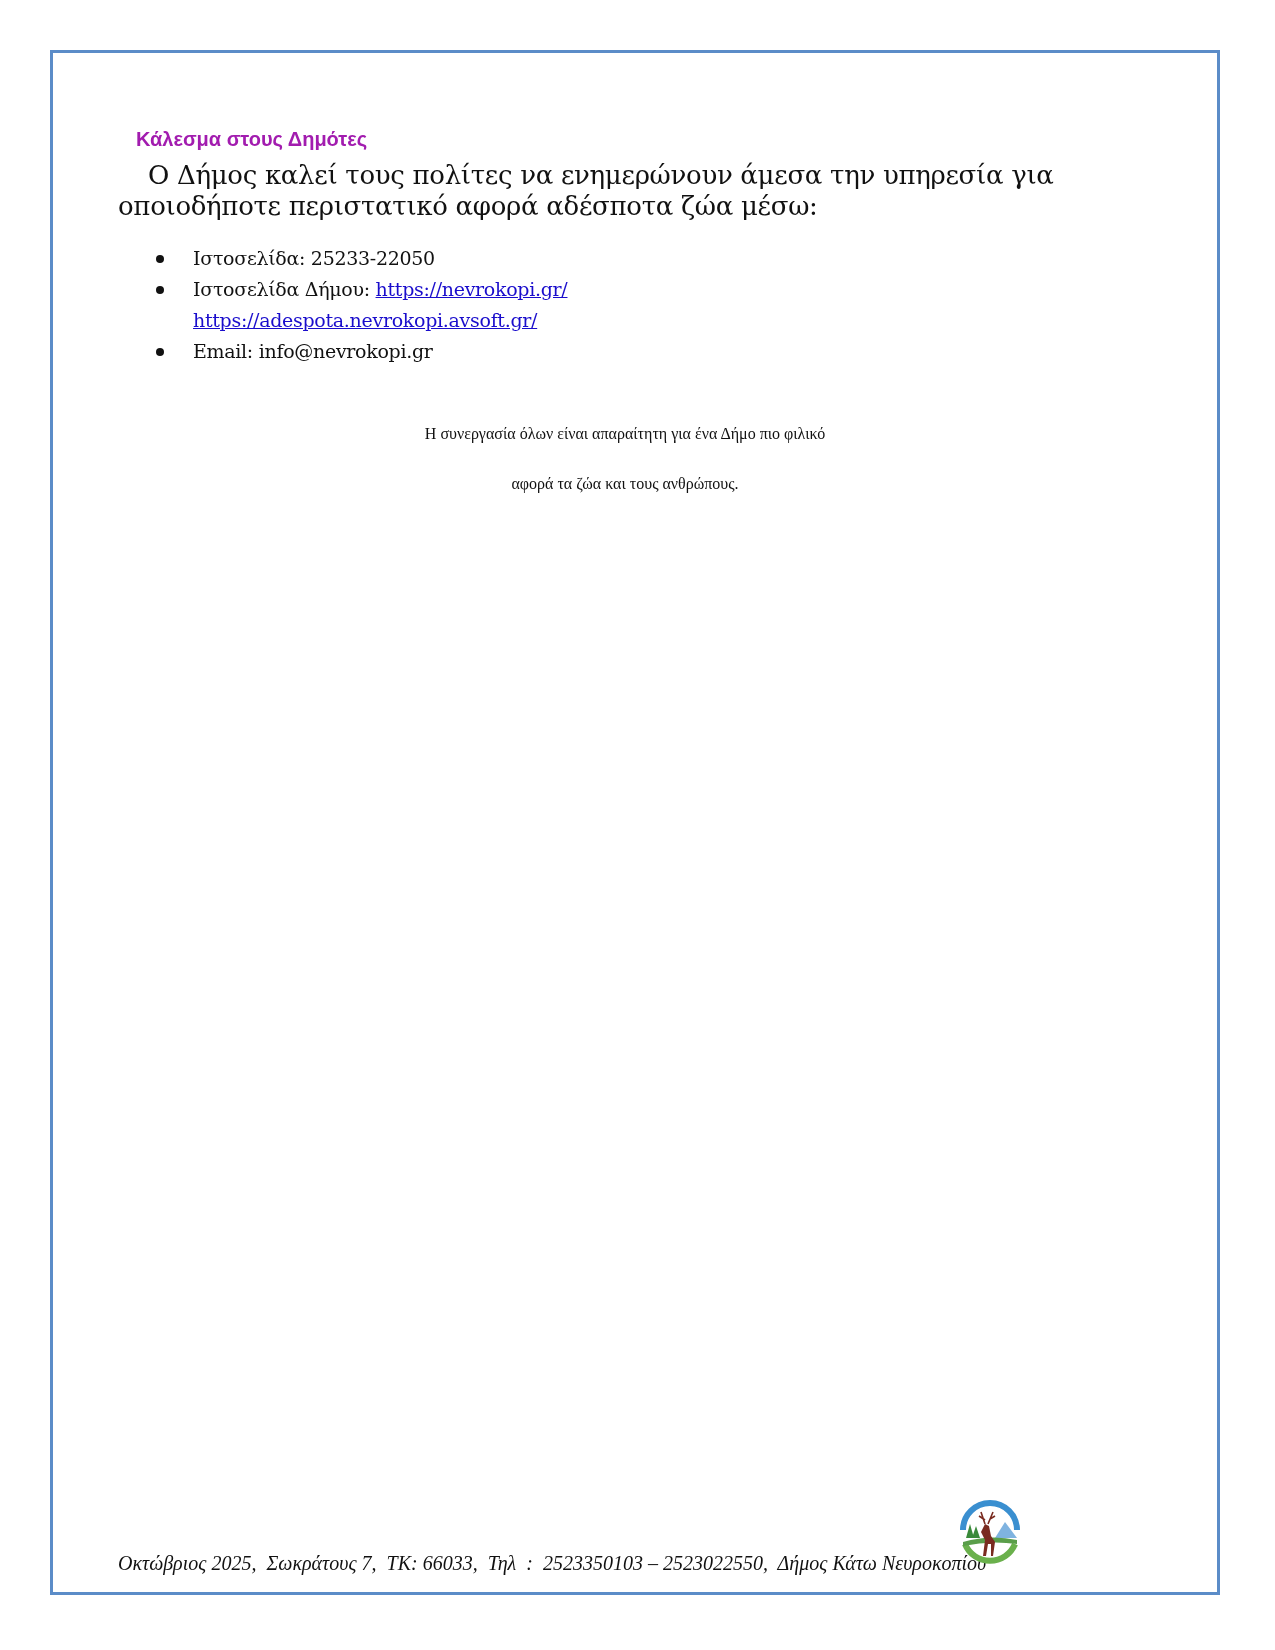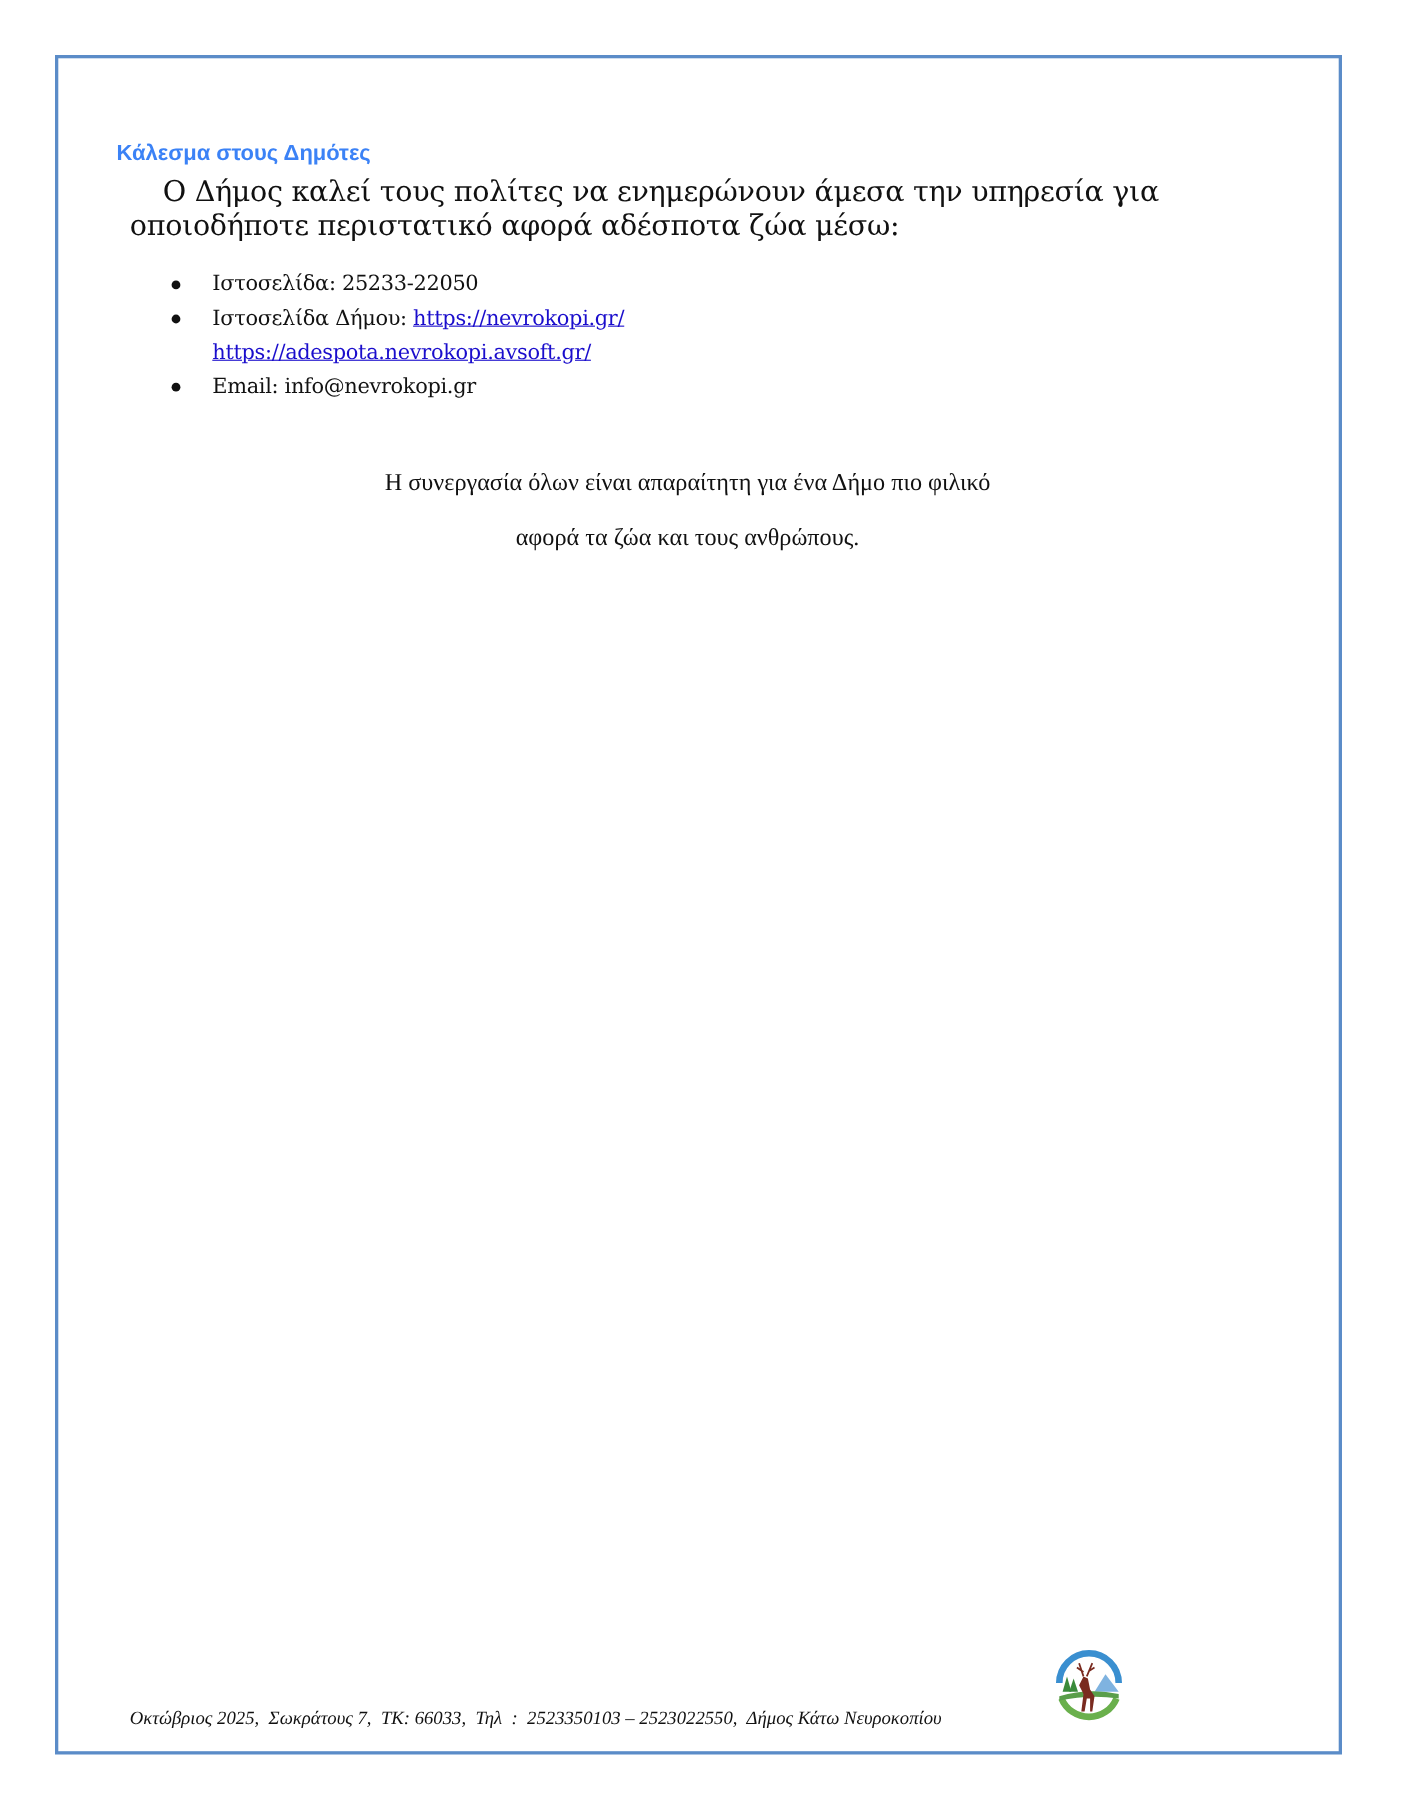--- a/index.html
+++ b/index.html
@@ -3,50 +3,50 @@
   <meta charset="utf-8">
   <style>
     html, body { margin: 0; padding: 0; background: #ffffff; }
     body { width: 1275px; height: 1650px; position: relative; overflow: hidden; }
     .page-border {
       position: absolute; left: 50px; top: 50px;
       width: 1170px; height: 1545px;
       border: 3px solid #5b8cc8; box-sizing: border-box;
     }
     .heading {
-      position: absolute; left: 106px; top: 128px;
+      position: absolute; left: 136px; top: 128px;
       font-family: "Liberation Sans", sans-serif; font-weight: bold;
-      font-size: 20px; color: #3b82f6; margin: 0;
+      font-size: 20px; color: #a21caf; margin: 0;
     }
     .body-para {
       position: absolute; left: 118px; top: 160px; width: 1000px;
       font-family: "DejaVu Serif", serif; font-size: 26px; line-height: 31px;
       color: #111; margin: 0; text-indent: 30px; letter-spacing: -0.3px;
     }
     .bullets {
       position: absolute; left: 118px; top: 243px; margin: 0; padding: 0;
       list-style: none; font-family: "DejaVu Serif", serif; font-size: 19px;
       line-height: 31px; color: #111; letter-spacing: -0.3px;
     }
     .bullets li { position: relative; padding-left: 75px; }
     .bullets li .dot {
       position: absolute; left: 38px; top: 12px; width: 8px; height: 8px;
       background: #111; border-radius: 50%;
     }
     .bullets a { color: #1a0dcc; text-decoration: underline; }
     .closing {
       position: absolute; left: 0; width: 1250px; text-align: center;
-      font-family: "Liberation Serif", serif; font-size: 22px; color: #111; margin: 0;
+      font-family: "Liberation Serif", serif; font-size: 16px; color: #111; margin: 0;
     }
     .closing.l1 { top: 425px; }
     .closing.l2 { top: 475px; }
     .footer-text {
       position: absolute; left: 118px; top: 1552px;
       font-family: "Liberation Serif", serif; font-style: italic;
-      font-size: 17px; color: #111; white-space: pre;
+      font-size: 20px; color: #111; white-space: pre;
     }
     .logo { position: absolute; left: 955px; top: 1500px; width: 70px; height: 70px; }
   </style>
 </head>
 <body>
 
 <div class="page-border"></div>
 
 <h2 class="heading">Κάλεσμα στους Δημότες</h2>
 

